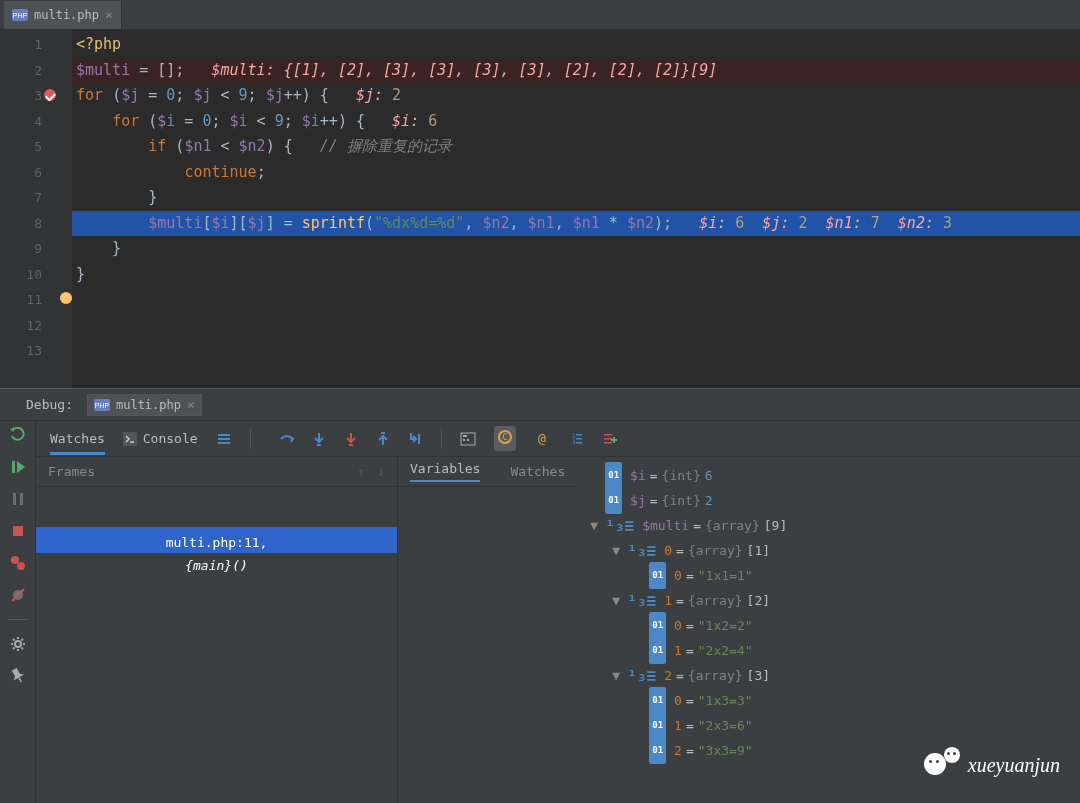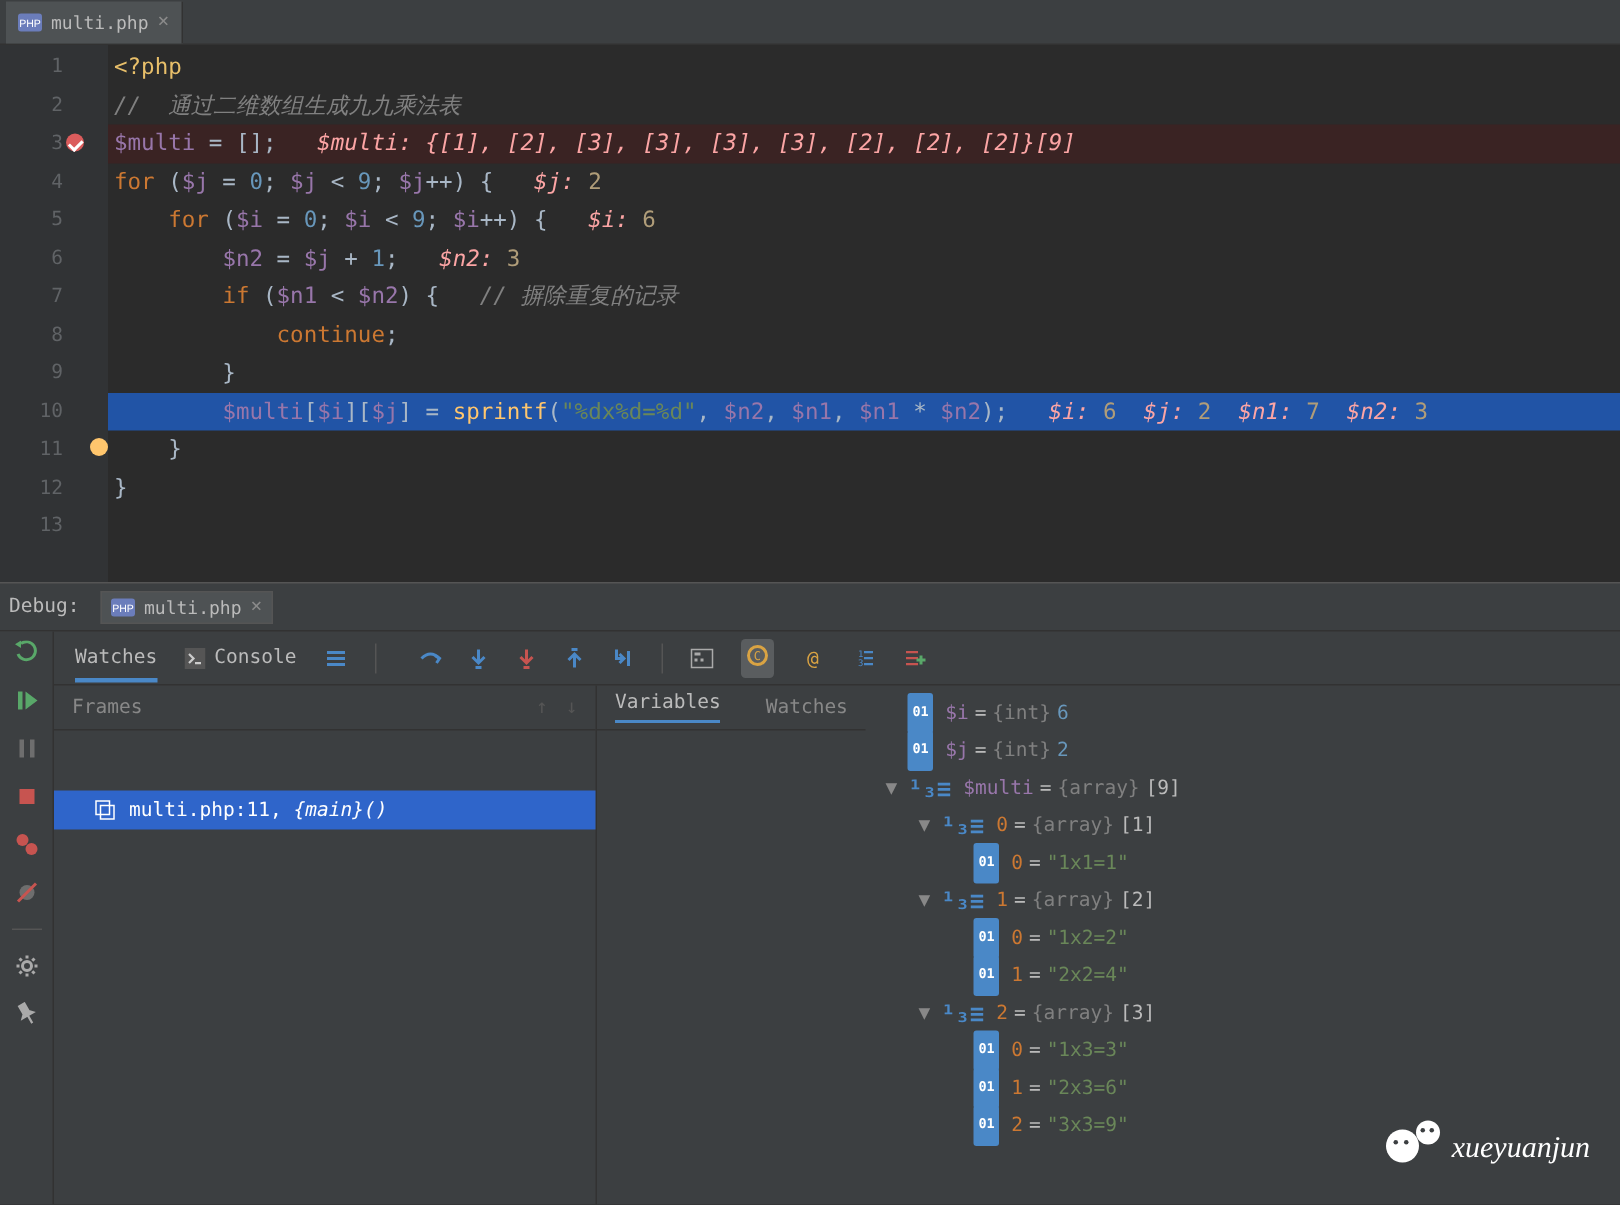--- a/index.html
+++ b/index.html
@@ -18,37 +18,37 @@
 .bp-dot::after { content:''; position:absolute; left:2px; top:4px; width:7px; height:4px; border-left:2px solid #fff; border-bottom:2px solid #fff; transform:rotate(-45deg);}
 .fold-bar{width:14px; background:#313335; position:relative;}
 .lightbulb { position:absolute; left:2px; width:12px; height:12px; background:#ffc66d; border-radius:50%; }
 .code-area { flex:1; padding-top:2px; position:relative; }
 .code-line { height:25.5px; line-height:25.5px; white-space:pre; padding-left:4px; font-size:15px; }
 .bp-line { background:#3a2323;}
 .exec-line { background:#2154a6;}
 .k-tag{color:#e8bf6a;} .k-kw{color:#cc7832;} .k-var{color:#9876aa;} .k-num{color:#6897bb;} .k-str{color:#6a8759;} .k-cmt{color:#808080; font-style:italic;} .k-fn{color:#ffc66d;} .k-hint{color:#fca5a5; font-style:italic;} .k-hnum{color:#b09d79;}
 
 .debug-panel { position:absolute; left:0; right:0; top:388px; bottom:0; background:#3c3f41; border-top:1px solid #555; display:flex; flex-direction:column;}
-.debug-header { height:32px; display:flex; align-items:center; padding:0 6px; gap:14px; border-bottom:1px solid #323232; }
+.debug-header { height:32px; display:flex; align-items:center; padding:0 26px; gap:14px; border-bottom:1px solid #323232; }
 .debug-header .lbl { color:#bbb; font-size:13px;}
 .debug-file-tab{ display:flex; align-items:center; gap:6px; padding:2px 6px; background:#4e5254; border:1px solid #555;}
 .debug-body{ flex:1; display:flex;}
 .debug-side{ width:36px; background:#3c3f41; border-right:1px solid #323232; display:flex; flex-direction:column; align-items:center; padding-top:6px; gap:16px;}
 .side-ico{width:16px;height:16px;}
 .debug-main{flex:1; display:flex; flex-direction:column;}
 .dbg-tabs1{height:36px; display:flex; align-items:center; gap:18px; padding-left:14px; border-bottom:1px solid #323232;}
 .dbg-tabs1 .t{color:#bbb; font-size:13px; display:flex; align-items:center; gap:6px;}
 .dbg-tabs1 .active{border-bottom:3px solid #4a88c7; padding-bottom:6px; margin-bottom:-8px;}
 .dbg-ico-row{display:flex; gap:16px; margin-left:10px;}
 .dbg-ico{width:16px;height:16px;}
 .dbg-body2{flex:1; display:flex;}
 .frames-panel{width:362px; border-right:1px solid #323232; display:flex; flex-direction:column;}
 .panel-hdr{height:30px; display:flex; align-items:center; padding:0 12px; color:#888; font-size:13px; border-bottom:1px solid #323232; justify-content:space-between;}
 .panel-hdr .active{color:#bbb; border-bottom:2px solid #4a88c7; padding-bottom:4px;}
-.frame-row{height:26px; display:flex; align-items:center; padding:0 26px; gap:8px;}
+.frame-row{height:26px; display:flex; align-items:center; padding:0 10px; gap:8px;flex-direction:column;}
 .frame-row.sel{background:#2f65ca; color:#fff;}
 .vars-panel{flex:1; display:flex; flex-direction:row;}
 .var-tree{flex:1; padding:6px 10px; font-size:13px; line-height:25px;}
 .var-row{display:flex; align-items:center; gap:4px; height:25px;}
 .tw{width:14px; display:inline-block; text-align:center; color:#888;}
 .badge-01{background:#4a88c7; color:#fff; font-size:9px; padding:1px 3px; border-radius:2px; font-weight:bold;}
 .badge-13{color:#4a88c7; font-size:16px; font-weight:bold;}
 .v-name{color:#9876aa;}
 .v-idx{color:#cc7832;}
 .v-eq{color:#bbb;}
@@ -90,25 +90,23 @@
       <div class="ln">10</div>
       <div class="ln">11</div>
       <div class="ln">12</div>
       <div class="ln">13</div>
     </div>
   <div class="fold-bar" id="foldbar">
       <div class="lightbulb" style="top: 262px;"></div>
     </div>
   <div class="code-area" id="code">
       <div class="code-line"><span class="k-tag">&lt;?php</span></div>
-      <div class="code-line"><span class="k-cmt">//  通过二维数组生成九九乘法表</span></div>
       <div class="code-line bp-line"><span class="k-var">$multi</span><span class=""> = []</span><span class="">;   </span><span class="k-hint">$multi: {[1], [2], [3], [3], [3], [3], [2], [2], [2]}[9]</span></div>
       <div class="code-line"><span class="k-kw">for </span><span class="">(</span><span class="k-var">$j</span><span class=""> = </span><span class="k-num">0</span><span class="">; </span><span class="k-var">$j</span><span class=""> &lt; </span><span class="k-num">9</span><span class="">; </span><span class="k-var">$j</span><span class="">++) {   </span><span class="k-hint">$j: </span><span class="k-hnum">2</span></div>
       <div class="code-line"><span class="">    </span><span class="k-kw">for </span><span class="">(</span><span class="k-var">$i</span><span class=""> = </span><span class="k-num">0</span><span class="">; </span><span class="k-var">$i</span><span class=""> &lt; </span><span class="k-num">9</span><span class="">; </span><span class="k-var">$i</span><span class="">++) {   </span><span class="k-hint">$i: </span><span class="k-hnum">6</span></div>
-      <div class="code-line"><span class="">        </span><span class="k-var">$n2</span><span class=""> = </span><span class="k-var">$j</span><span class=""> + </span><span class="k-num">1</span><span class="">;   </span><span class="k-hint">$n2: </span><span class="k-hnum">3</span></div>
       <div class="code-line"><span class="">        </span><span class="k-kw">if </span><span class="">(</span><span class="k-var">$n1</span><span class=""> &lt; </span><span class="k-var">$n2</span><span class="">) {   </span><span class="k-cmt">// 摒除重复的记录</span></div>
       <div class="code-line"><span class="">            </span><span class="k-kw">continue</span><span class="">;</span></div>
       <div class="code-line"><span class="">        }</span></div>
       <div class="code-line exec-line"><span class="">        </span><span class="k-var">$multi</span><span class="">[</span><span class="k-var">$i</span><span class="">][</span><span class="k-var">$j</span><span class="">] = </span><span class="k-fn">sprintf</span><span class="">(</span><span class="k-str">"%dx%d=%d"</span><span class="">, </span><span class="k-var">$n2</span><span class="">, </span><span class="k-var">$n1</span><span class="">, </span><span class="k-var">$n1</span><span class=""> * </span><span class="k-var">$n2</span><span class="">);   </span><span class="k-hint">$i: </span><span class="k-hnum">6</span><span class="k-hint">  $j: </span><span class="k-hnum">2</span><span class="k-hint">  $n1: </span><span class="k-hnum">7</span><span class="k-hint">  $n2: </span><span class="k-hnum">3</span></div>
       <div class="code-line"><span class="">    }</span></div>
       <div class="code-line"><span class="">}</span></div>
     </div>
 </div>
 
 <div class="debug-panel">

